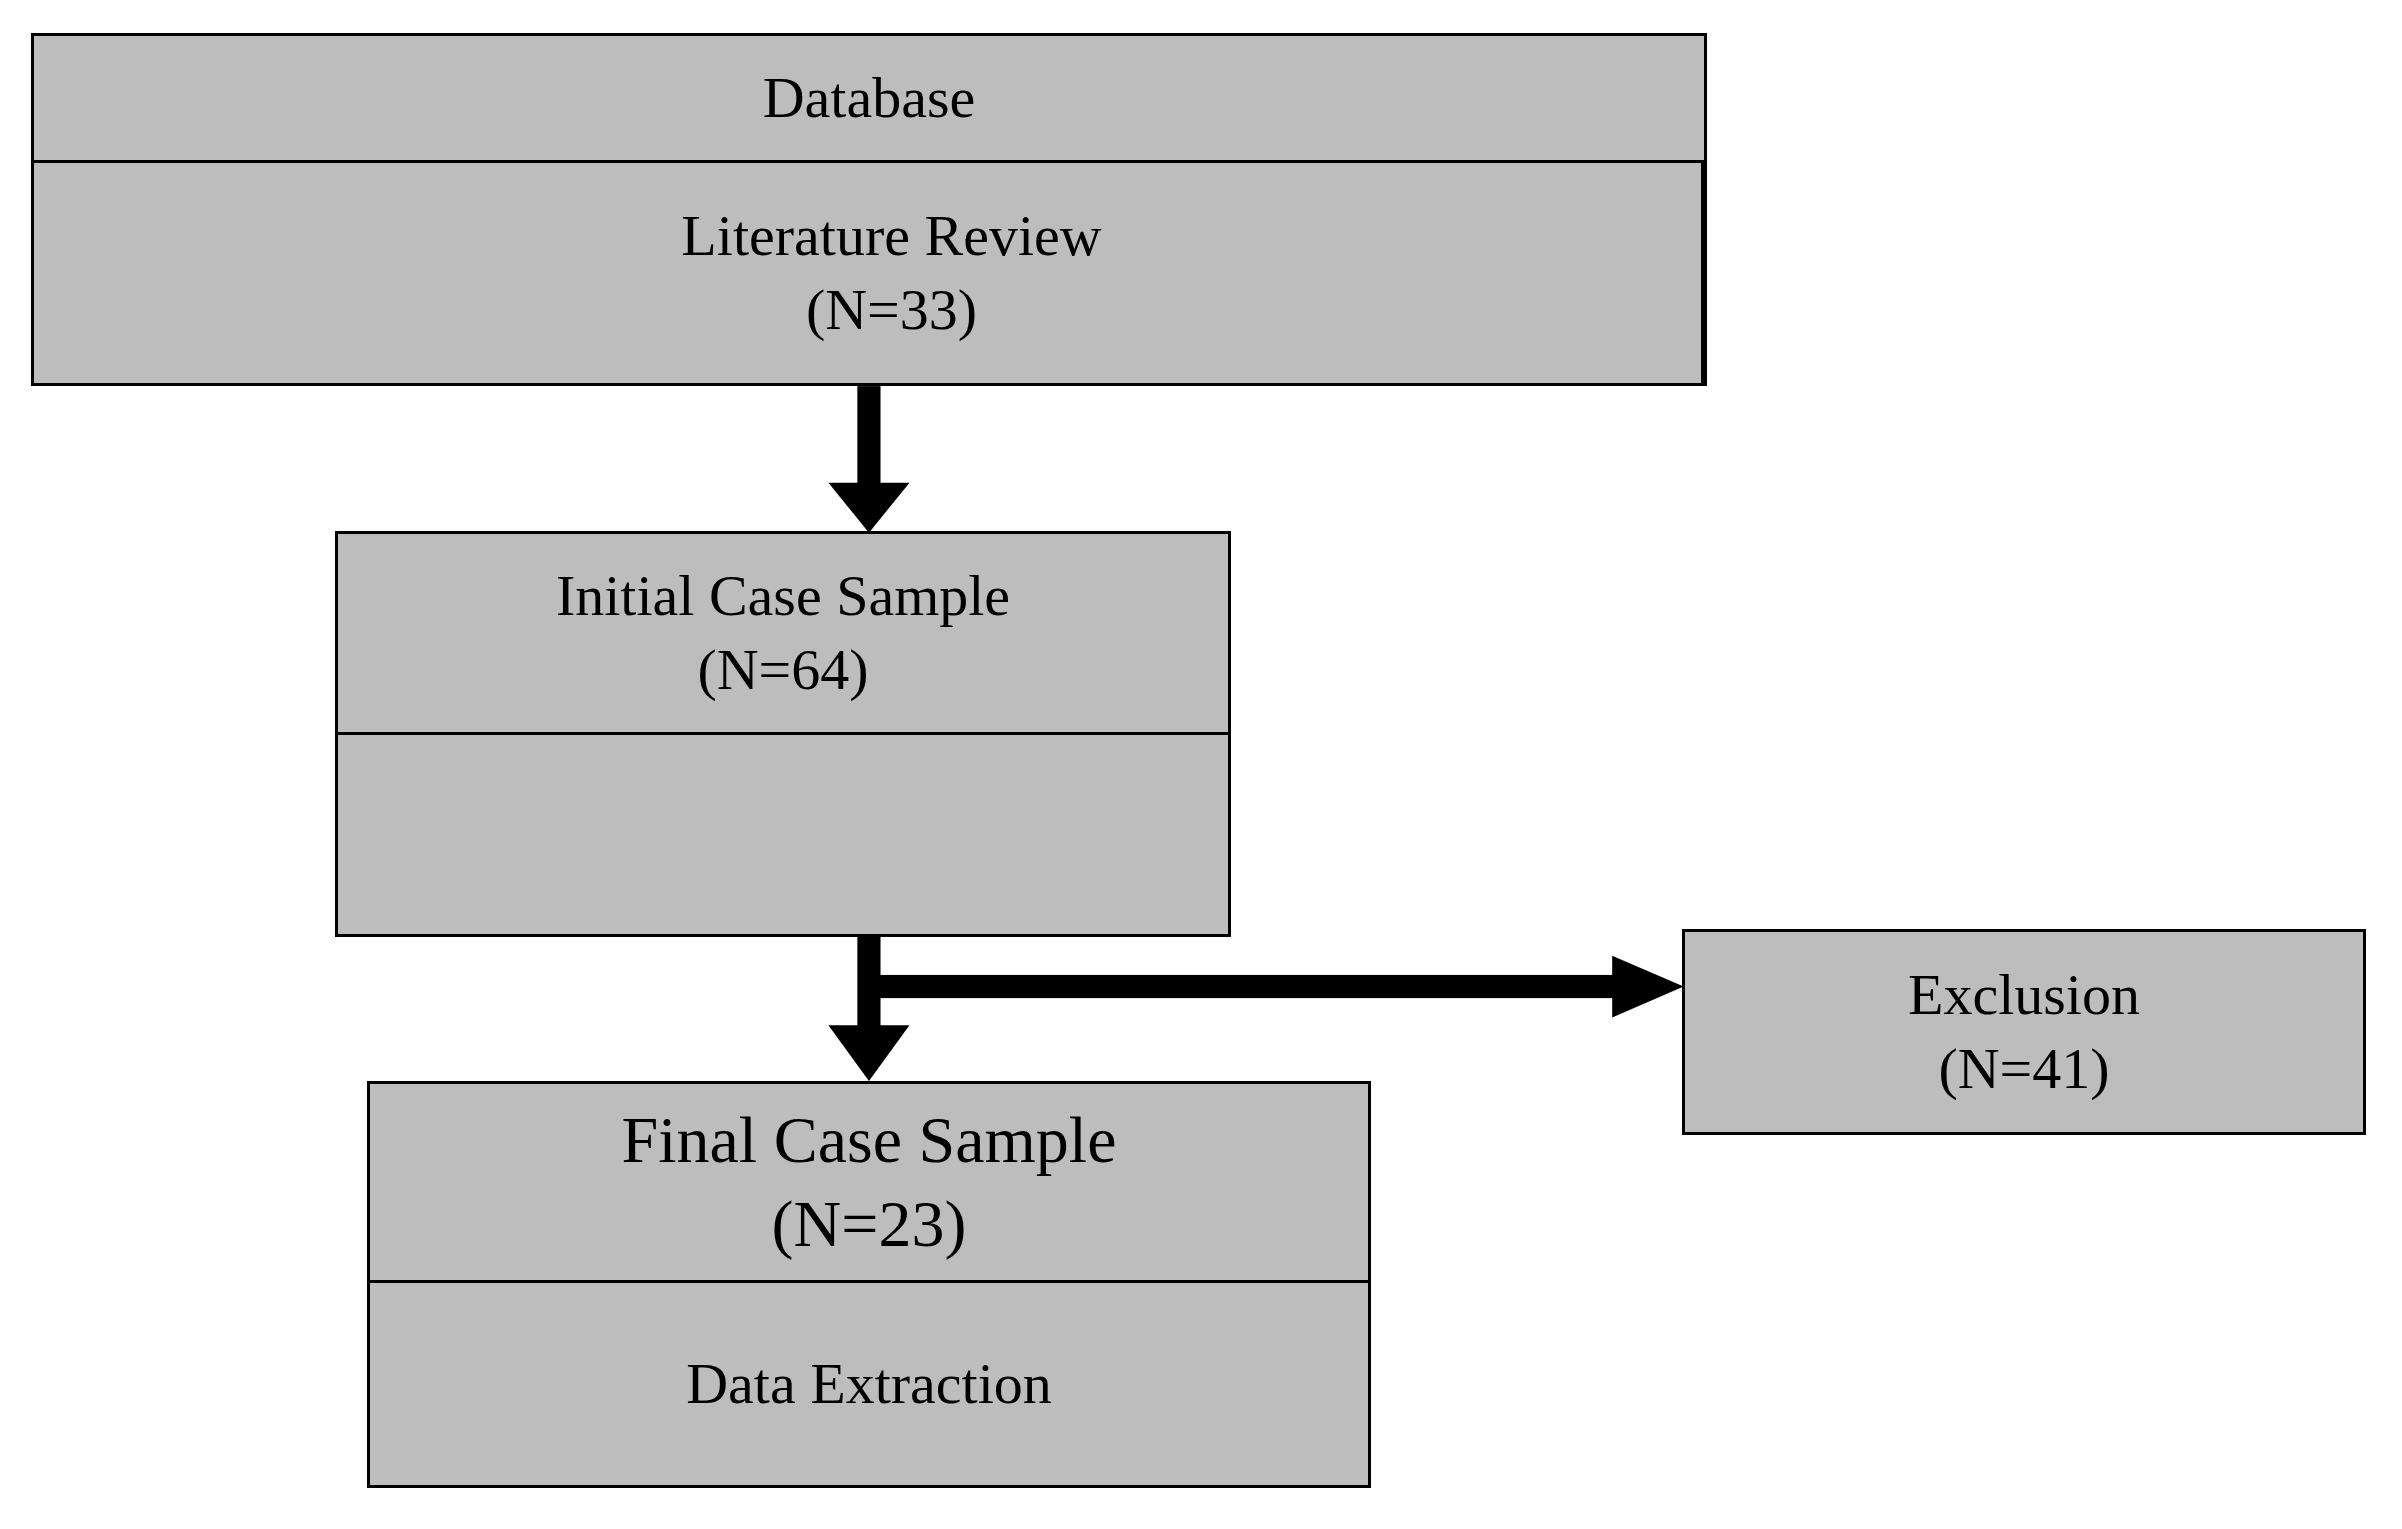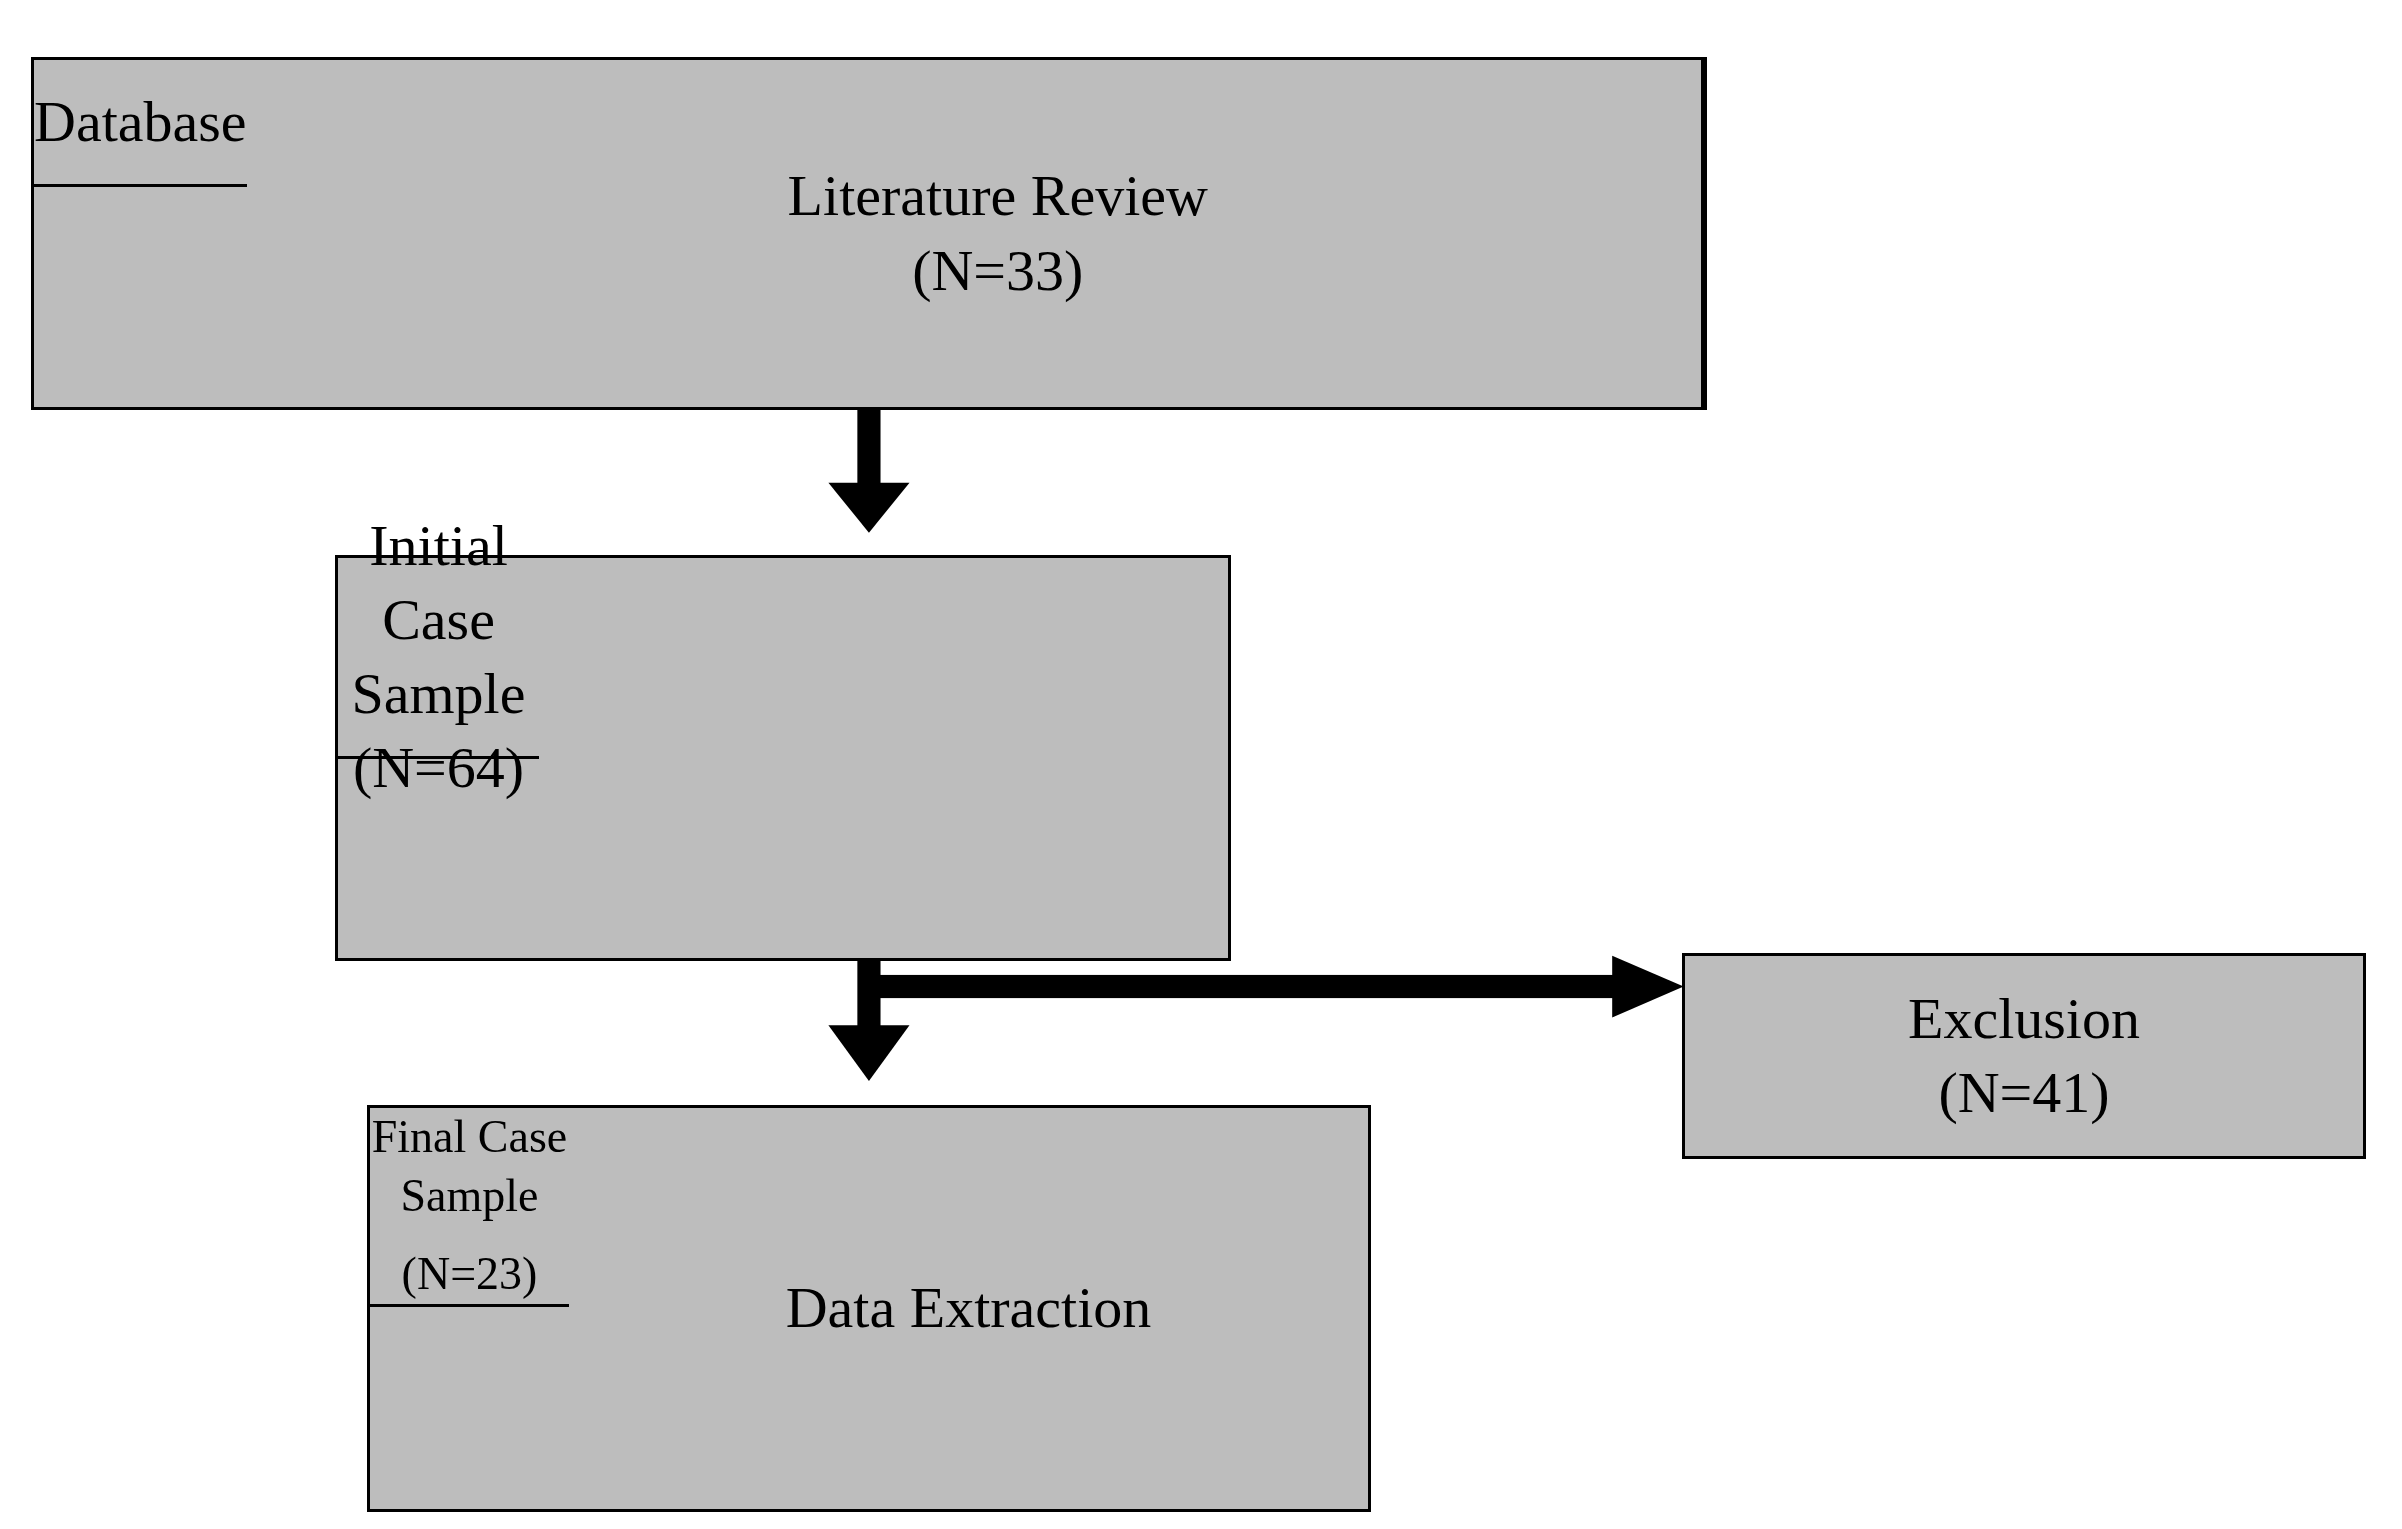--- a/index.html
+++ b/index.html
@@ -15,21 +15,21 @@
     background: #ffffff;
     overflow: hidden;
     font-family: "Liberation Serif", "DejaVu Serif", serif;
   }
   .node {
     position: absolute;
     box-sizing: border-box;
     background: #bdbdbd;
     border: 3.9px solid #000000;
     display: flex;
-    margin-top: 24px;
+    flex-direction: column;
   }
   .cell {
     box-sizing: border-box;
     display: flex;
     flex-direction: column;
     align-items: center;
     justify-content: center;
     text-align: center;
     color: #000000;
     line-height: 1.28;
@@ -86,22 +86,21 @@
   
   #node-final {
     left: 367px;
     top: 1081px;
     width: 1004px;
     height: 407px;
   }
   #final-top {
     flex: 0 0 199px;
     height: 199px;
-    font-size: 46px;
-    justify-content: space-between;
+    font-size: 66px;
   }
   #final-bottom {
     flex: 1 1 auto;
     font-size: 58px;
   }
 
   
   #node-exclusion {
     left: 1682px;
     top: 929px;

